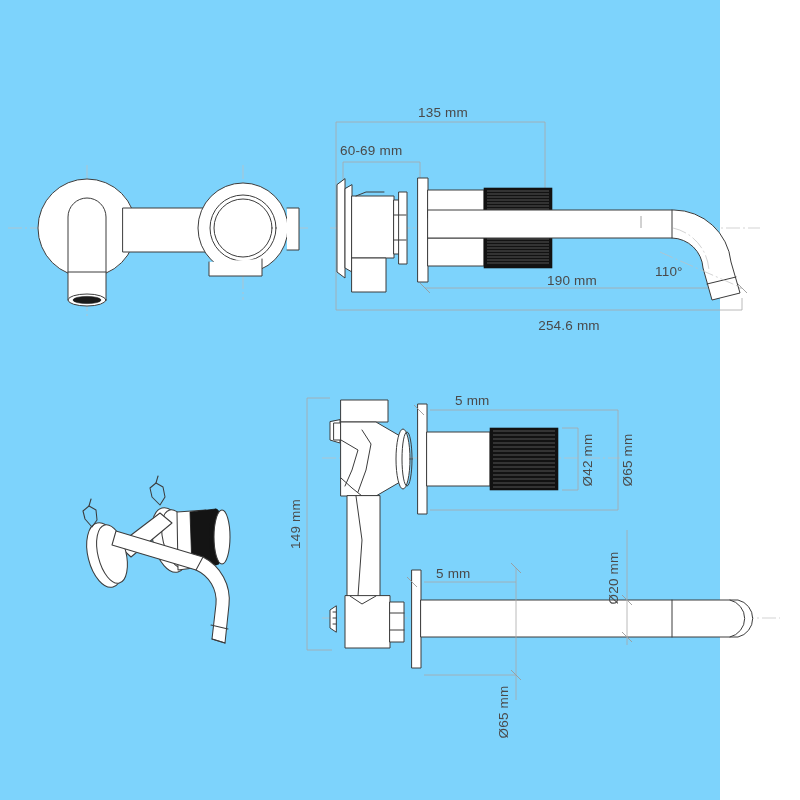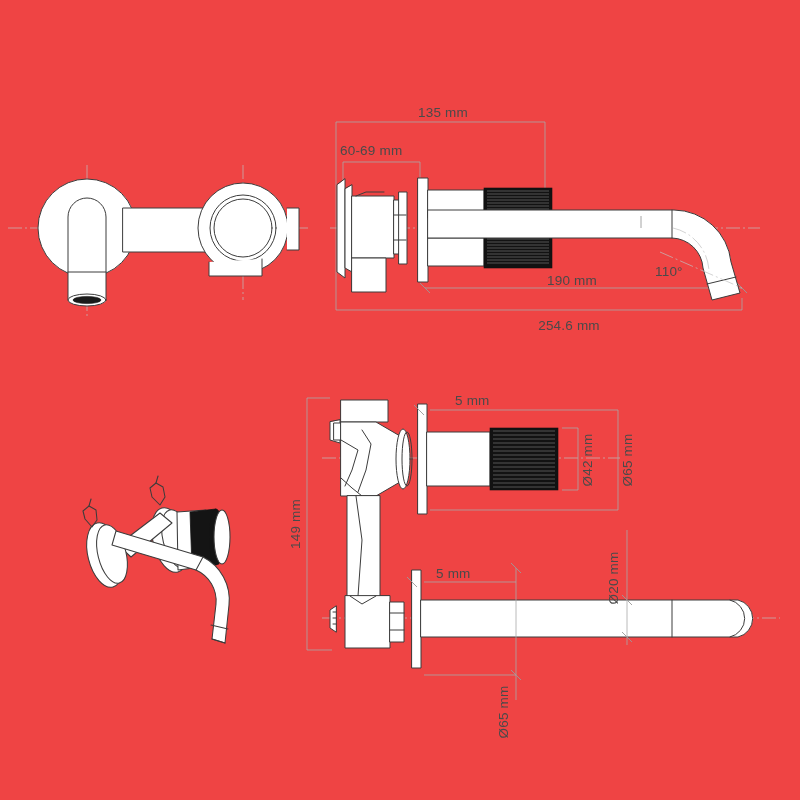--- a/index.html
+++ b/index.html
@@ -10,22 +10,22 @@
   }
   body {
     width: 800px; height: 800px;
     font-family: "Liberation Sans", sans-serif;
     position: relative;
     overflow: hidden;
   }
   #sheet {
     position: absolute;
     top: 0; left: 0;
-    width: 800px; height: 800px;
-    background: #ef4444;
+    width: 720px; height: 800px;
+    background: #7dd3fc;
   }
   svg.drawing {
     position: absolute;
     top: 0; left: 0;
     width: 800px;
     height: 800px;
     display: block;
   }
   .dim-text {
     font-family: "Liberation Sans", sans-serif;

